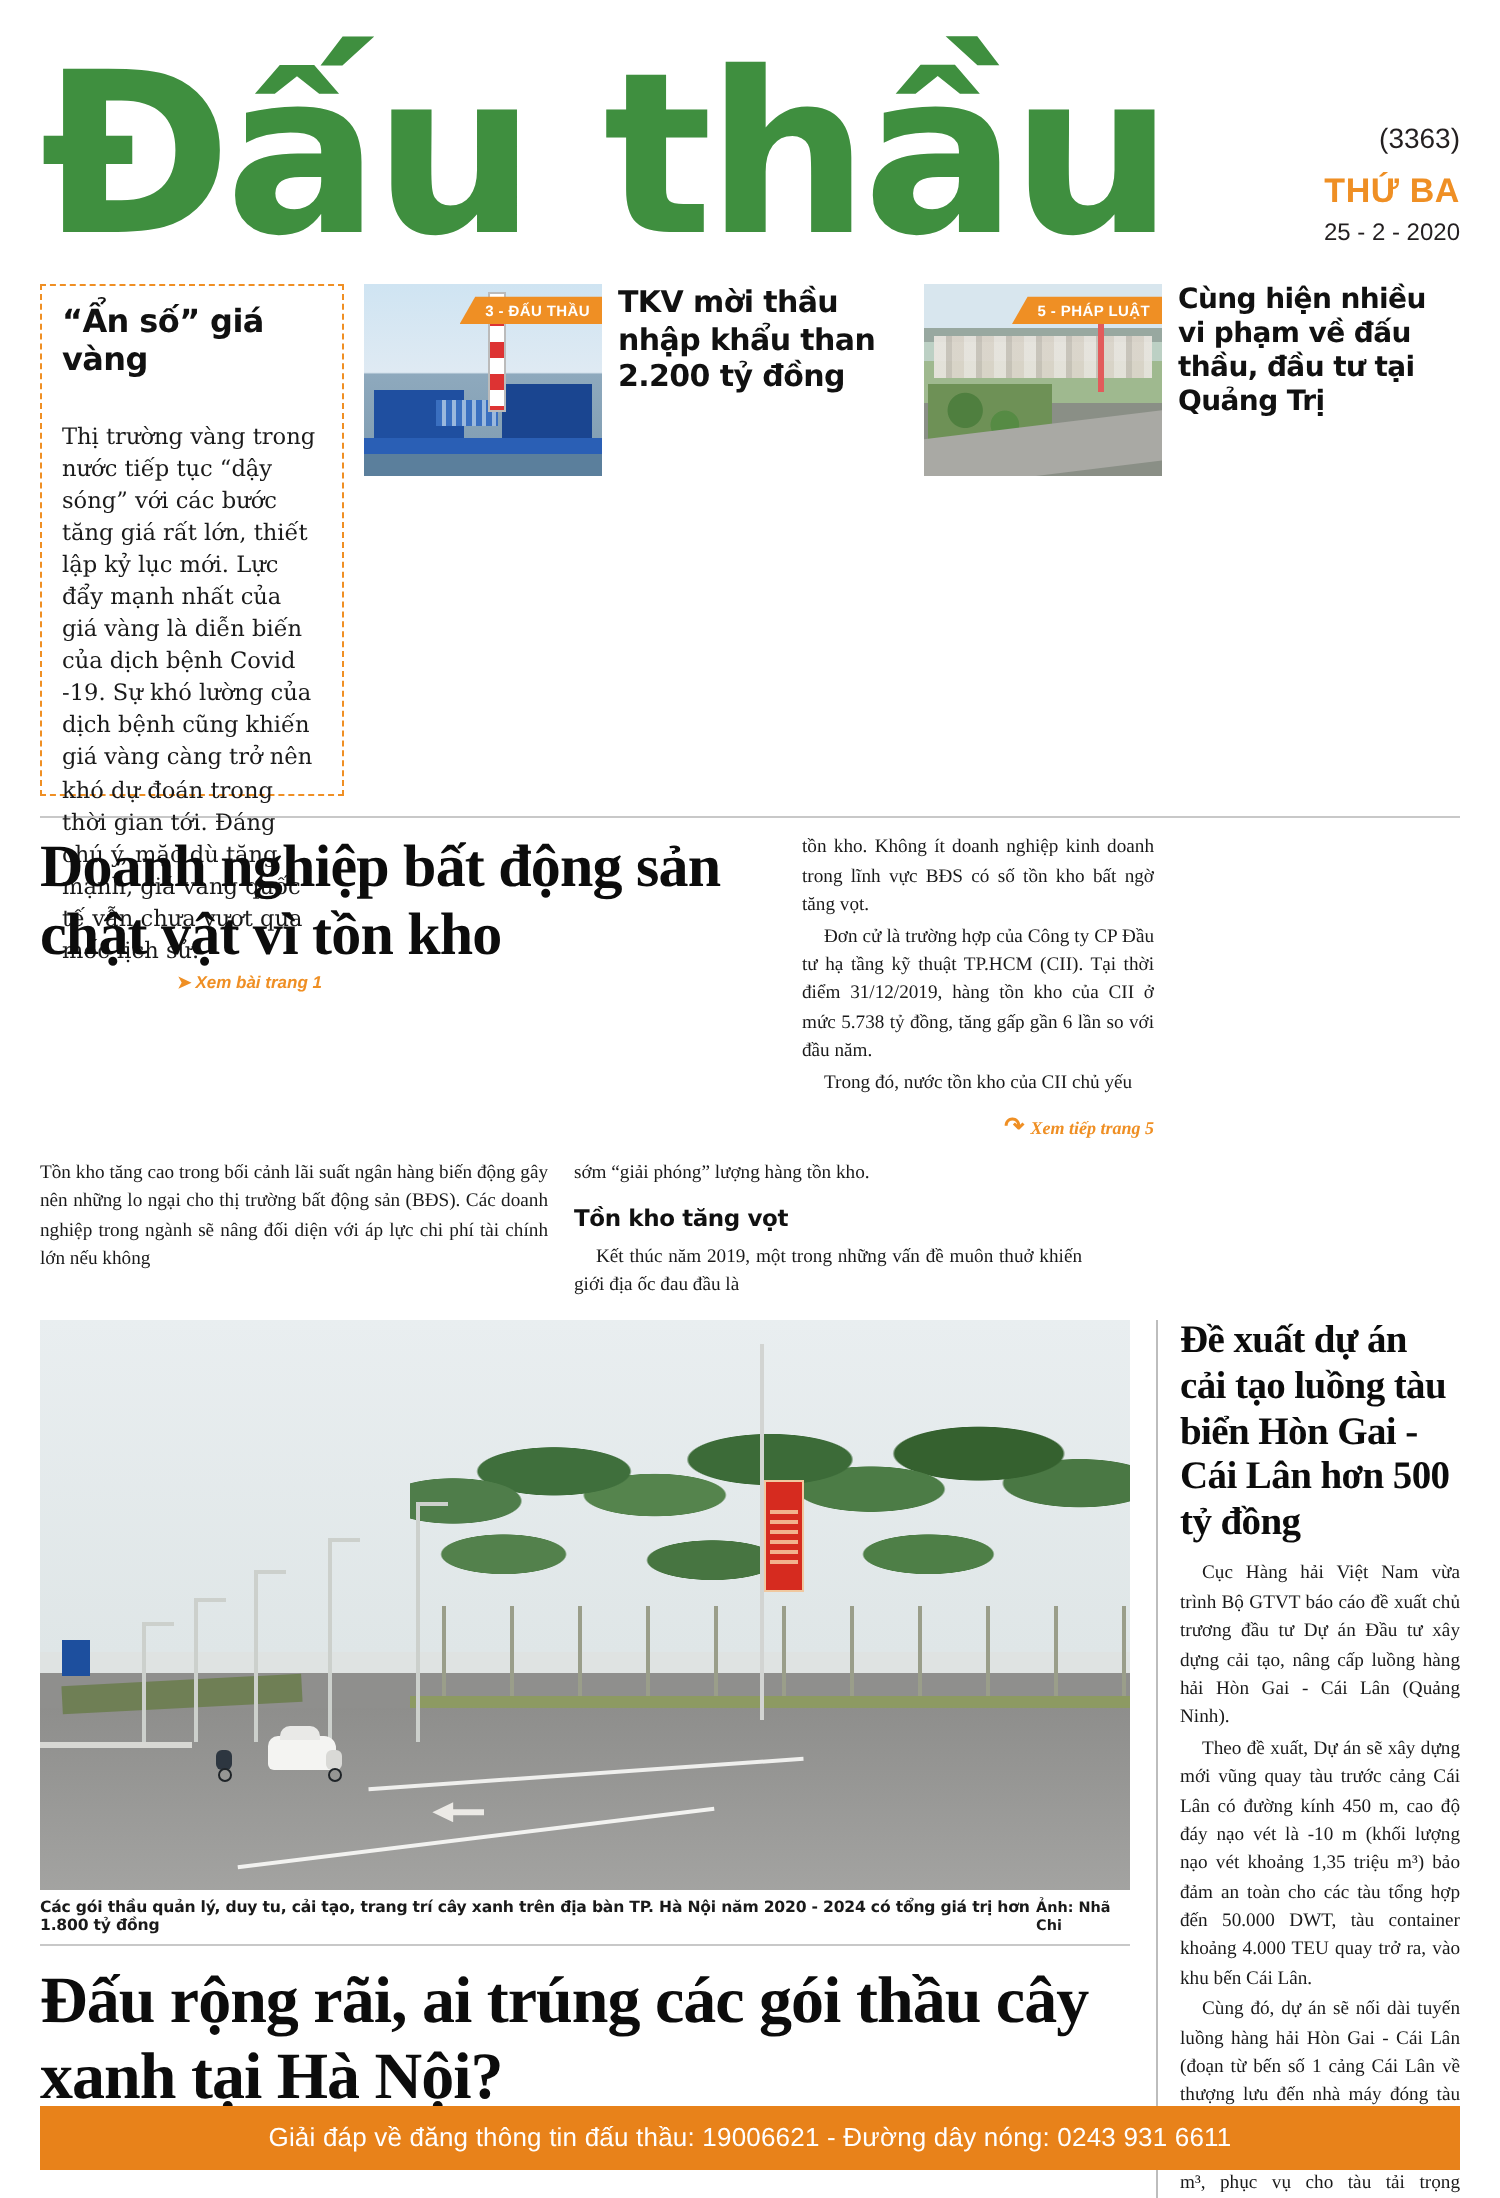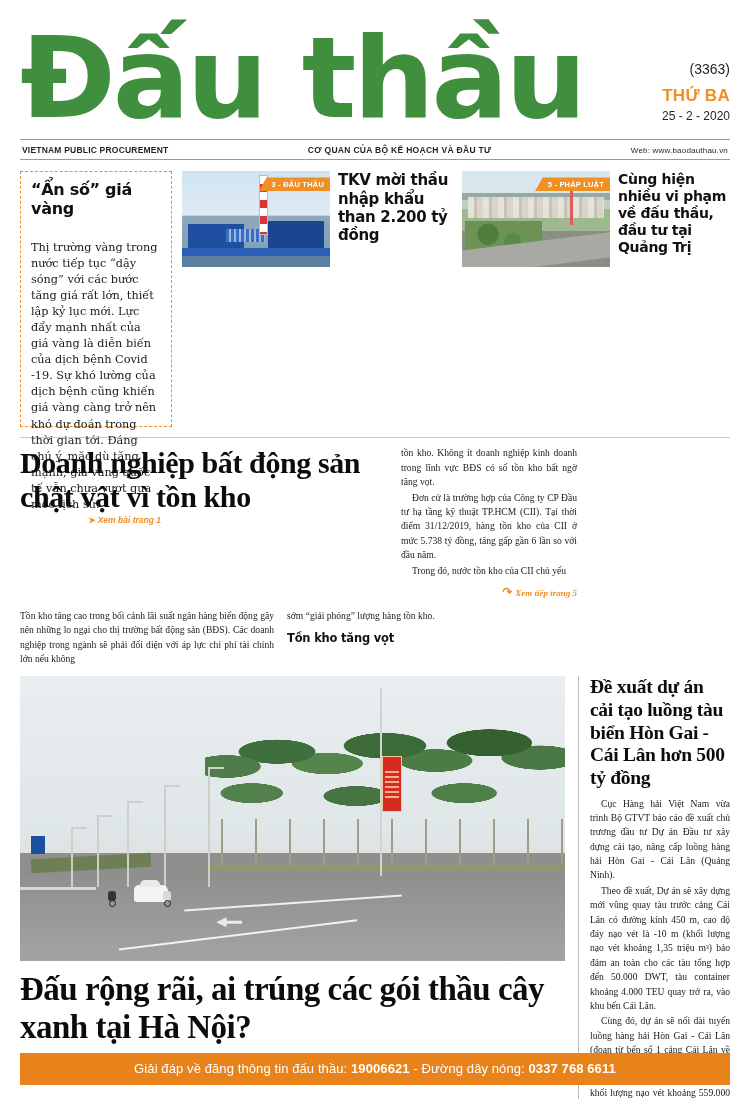--- a/index.html
+++ b/index.html
@@ -62,21 +62,21 @@
   .sb-more {
     text-align: right; color: #ef8f24; font-size: 8.5px;
     font-style: italic; font-weight: bold; margin-top: 2px;
   }
   .sb-more .arw { font-style: normal; margin-right: 2px; }
 
   .teasers { flex: 1; }
   .teaser-row { display: flex; gap: 12px; height: 98px; }
   .teaser { display: flex; gap: 8px; flex: 1; }
   .teaser-photo {
-    position: relative; width: 148px; height: 96px; overflow: hidden; flex: none;
+    position: relative; width: 119px; height: 96px; overflow: hidden; flex: none;
   }
   .teaser-tag {
     position: absolute; right: 0; top: 6px; z-index: 3;
     background: #ef8f24; color: #fff; font-size: 7.5px; font-weight: bold;
     padding: 2.5px 6px 2.5px 13px; letter-spacing: 0.2px;
     clip-path: polygon(8px 0, 100% 0, 100% 100%, 0 100%);
   }
   .teaser-head {
     font-family: "DejaVu Sans", sans-serif;
     font-size: 15px; font-weight: bold; line-height: 1.22; color: #111;
@@ -244,43 +244,38 @@
     font-size: 33px; font-weight: bold; line-height: 1.13; color: #0c0c0c;
     letter-spacing: -0.5px; margin-top: 10px;
   }
 
   
   .footer-bar {
     position: absolute; left: 20px; right: 20px; bottom: 14px;
     background: #e8821a; color: #fff; text-align: center;
     padding: 8px 0 9px 0; font-size: 13px; letter-spacing: 0.1px;
   }
-  .footer-bar b { font-weight: bold; }
+  .footer-bar b { font-weight: normal; }
 </style>
 </head>
 <body>
 
 <div class="page">
 
   <div class="masthead">
     <div class="logo-wrap">
       <div class="logo">Đấu thầu</div>
     </div>
     <div class="mast-right">
       <div class="issue-sub">(3363)</div>
       <div class="weekday">THỨ BA</div>
       <div class="pubdate">25 - 2 - 2020</div>
     </div>
   </div>
 
-  <div class="tagline-bar">
-    <span>VIETNAM PUBLIC PROCUREMENT</span>
-    <span class="mid">CƠ QUAN CỦA BỘ KẾ HOẠCH VÀ ĐẦU TƯ</span>
-    <span class="web">Web: www.baodauthau.vn</span>
-  </div>
 
   <div class="top-strip">
 
     <div class="sidebar-left">
       <div class="sb-title">“Ẩn số” giá vàng</div>
       <div class="sb-body">Thị trường vàng trong nước tiếp tục “dậy sóng” với các bước tăng giá rất lớn, thiết lập kỷ lục mới. Lực đẩy mạnh nhất của giá vàng là diễn biến của dịch bệnh Covid -19. Sự khó lường của dịch bệnh cũng khiến giá vàng càng trở nên khó dự đoán trong thời gian tới. Đáng chú ý, mặc dù tăng mạnh, giá vàng quốc tế vẫn chưa vượt qua mốc lịch sử.</div>
       <div class="sb-more">
         <span class="arw">➤</span><span>Xem bài trang 1</span>
       </div>
     </div>
@@ -330,27 +325,28 @@
           <div class="cont-link">
             <span class="gicon">↷</span><span>Xem tiếp trang 5</span>
           </div>
         </div>
       </div>
     </div>
 
     <div class="lead-cols">
       <div class="col">
         <div class="bodytext">
-          <p class="noind">Tồn kho tăng cao trong bối cảnh lãi suất ngân hàng biến động gây nên những lo ngại cho thị trường bất động sản (BĐS). Các doanh nghiệp trong ngành sẽ phải đối diện với áp lực chi phí tài chính lớn nếu không</p>
+          <p class="noind">Tồn kho tăng cao trong bối cảnh lãi suất ngân hàng biến động gây nên những lo ngại cho thị trường bất động sản (BĐS). Các doanh nghiệp trong ngành sẽ nâng đối diện với áp lực chi phí tài chính lớn nếu không</p>
         </div>
       </div>
       <div class="col">
         <div class="bodytext">
           <p class="noind">sớm “giải phóng” lượng hàng tồn kho.</p>
           <div class="subhead">Tồn kho tăng vọt</div>
+          <p>Kết thúc năm 2019, một trong những vấn đề muôn thuở khiến giới địa ốc đau đầu là</p>
         </div>
       </div>
       <div class="lead-col3"></div>
     </div>
   </div>
 
   <div class="main-area">
 
     <div class="main-left">
 
@@ -380,35 +376,39 @@
         <div class="moto moto1">
           <div class="rider"></div>
           <div class="wheel"></div>
         </div>
         <div class="moto moto2">
           <div class="rider"></div>
           <div class="wheel"></div>
         </div>
       </div>
 
+      <div class="caption-row">
+        <div class="caption">Các gói thầu quản lý, duy tu, cải tạo, trang trí cây xanh trên địa bàn TP. Hà Nội năm 2020 - 2024 có tổng giá trị hơn 1.800 tỷ đồng</div>
+        <div class="credit">Ảnh: Nhã Chi</div>
+      </div>
 
       <div class="feature-head">Đấu rộng rãi, ai trúng các gói thầu cây xanh tại Hà Nội?</div>
 
     </div>
 
     <div class="rail">
       <div class="rail-head">Đề xuất dự án cải tạo luồng tàu biển Hòn Gai - Cái Lân hơn 500 tỷ đồng</div>
       <div class="rail-body">
         <p class="noind">Cục Hàng hải Việt Nam vừa trình Bộ GTVT báo cáo đề xuất chủ trương đầu tư Dự án Đầu tư xây dựng cải tạo, nâng cấp luồng hàng hải Hòn Gai - Cái Lân (Quảng Ninh).</p>
         <p>Theo đề xuất, Dự án sẽ xây dựng mới vũng quay tàu trước cảng Cái Lân có đường kính 450 m, cao độ đáy nạo vét là -10 m (khối lượng nạo vét khoảng 1,35 triệu m³) bảo đảm an toàn cho các tàu tổng hợp đến 50.000 DWT, tàu container khoảng 4.000 TEU quay trở ra, vào khu bến Cái Lân.</p>
         <p>Cùng đó, dự án sẽ nối dài tuyến luồng hàng hải Hòn Gai - Cái Lân (đoạn từ bến số 1 cảng Cái Lân về thượng lưu đến nhà máy đóng tàu Hạ Long) với chiều dài 2,7 km, khối lượng nạo vét khoảng 559.000 m³, phục vụ cho tàu tải trọng 10.000DWT và tàu đóng mới 70.000DWT.</p>
 
       </div>
 
     </div>
 
   </div>
 
   <div class="footer-bar">
-    <span>Giải đáp về đăng thông tin đấu thầu: </span><b>19006621</b><span> - Đường dây nóng: </span><b>0337 768 6611</b>
+    <span>Giải đáp về đăng thông tin đấu thầu: </span><b>19006621</b><span> - Đường dây nóng: </span><b>0243 931 6611</b>
   </div>
 
 </div>
 
 </body></html>

